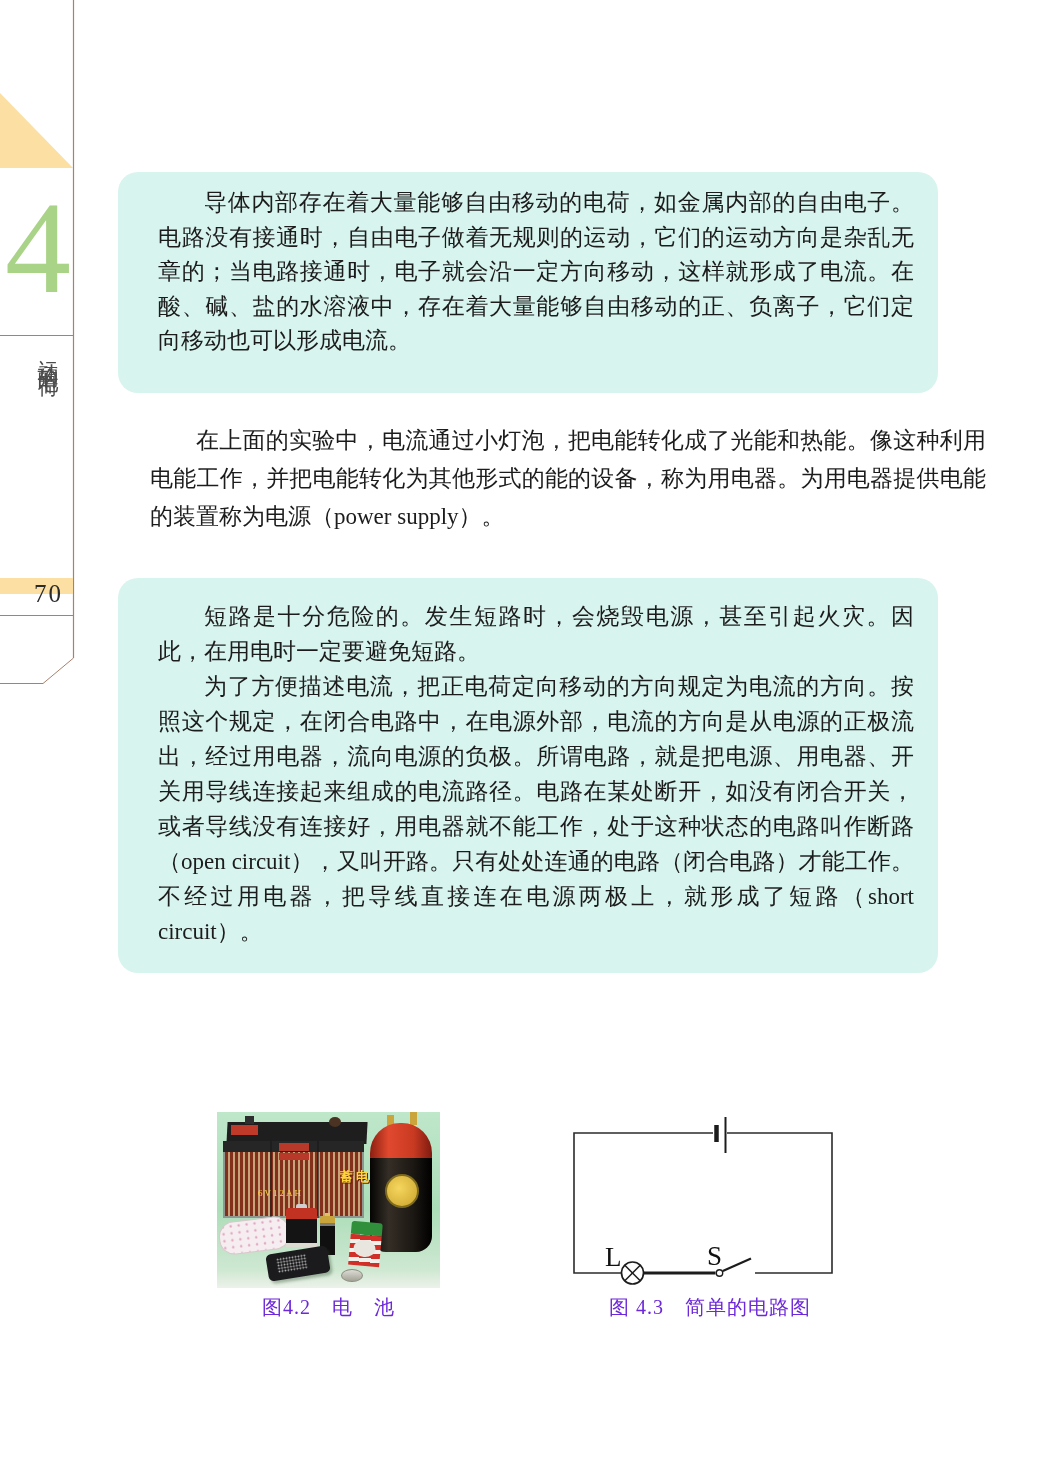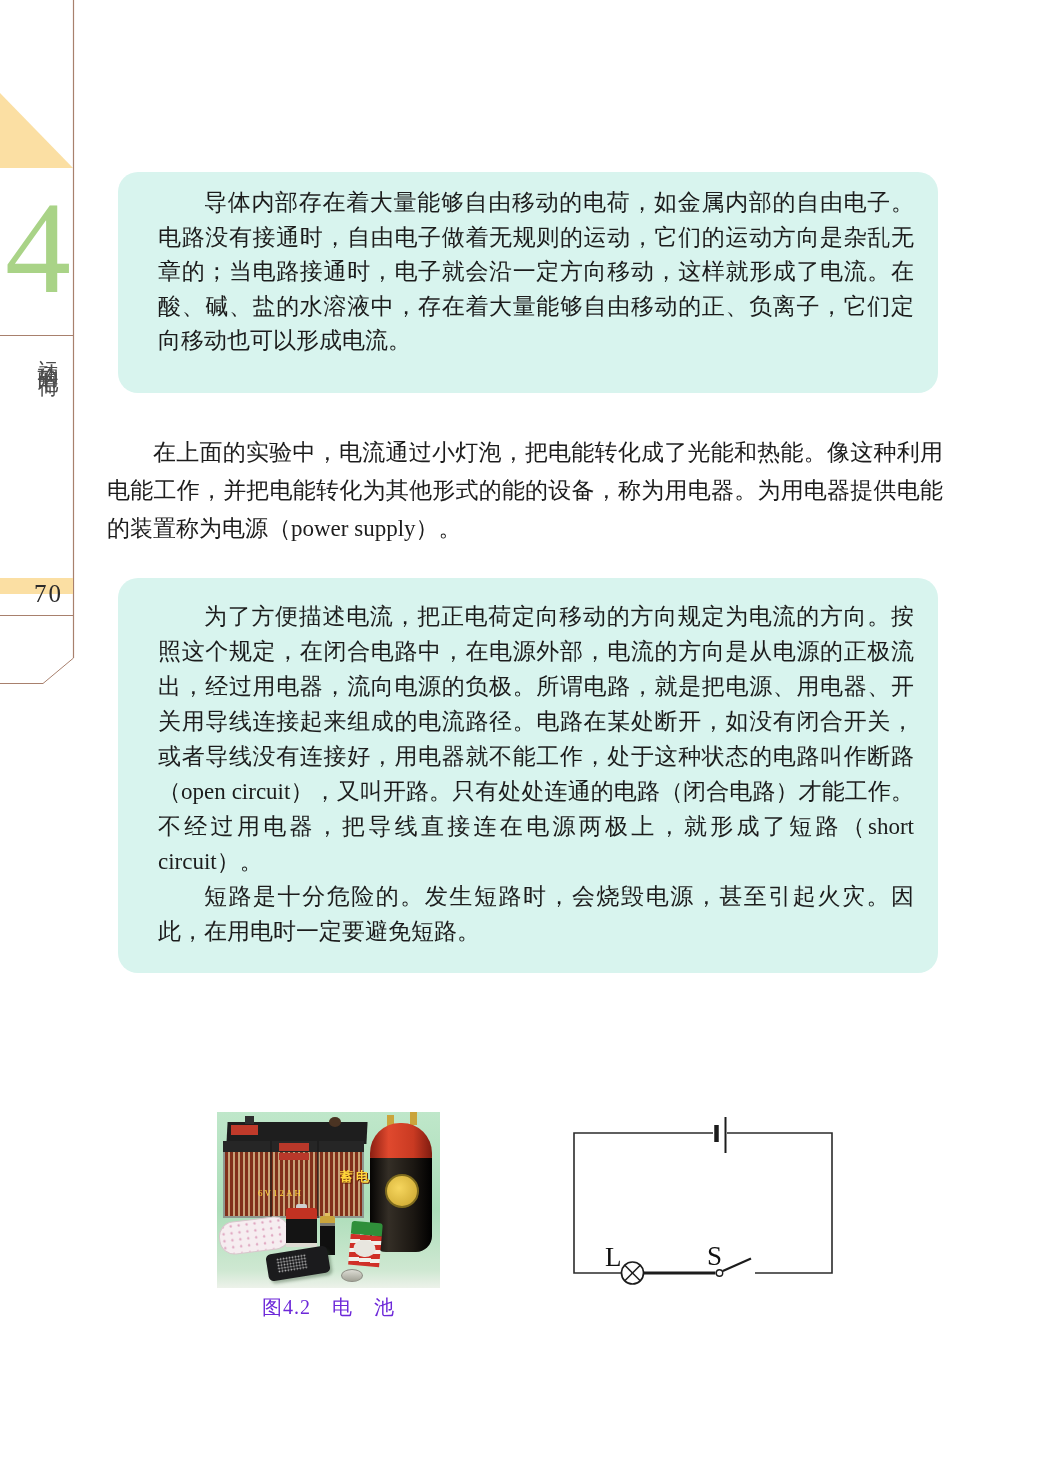--- a/index.html
+++ b/index.html
@@ -28,21 +28,21 @@
     box-sizing:border-box;padding:14px 24px 0 40px;
   }
   .info-box p{margin:0;font-size:23px;line-height:34.5px;text-align:justify;text-indent:2em;}
   #info-box-1{top:172px;height:221px;}
   #info-box-2{top:578px;height:395px;padding-top:21px;}
   #info-box-2 p{line-height:35px;}
   .body-para{
     position:absolute;left:107px;width:836px;margin:0;
     font-size:23px;line-height:38px;text-align:justify;text-indent:2em;
   }
-  #para-power{top:434px;}
+  #para-power{top:422px;margin-left:43px;}
   #para-daily{top:1010px;}
   
   #figure-battery{position:absolute;left:217px;top:1112px;width:223px;height:176px;overflow:hidden;
     background:linear-gradient(180deg,#bfe7ca 0%,#abddb8 55%,#cfe8d2 90%,#edf2ea 100%);}
   .ph{position:absolute;}
   .la-lid{left:10px;top:10px;width:140px;height:22px;background:#1e1e1e;transform:skewX(-3deg);}
   .la-chip{left:14px;top:13px;width:27px;height:10px;background:#c03a2a;}
   .la-term1{left:28px;top:4px;width:9px;height:8px;background:#2e2e2e;}
   .la-term2{left:112px;top:5px;width:12px;height:10px;background:#4a3322;border-radius:50%;}
   .la-body{left:6px;top:29px;width:141px;height:77px;box-sizing:border-box;
@@ -110,22 +110,22 @@
   <div class="page-number-band"></div>
   <div class="page-number">70</div>
 
   <div id="info-box-1" class="info-box">
     <p>导体内部存在着大量能够自由移动的电荷，如金属内部的自由电子。电路没有接通时，自由电子做着无规则的运动，它们的运动方向是杂乱无章的；当电路接通时，电子就会沿一定方向移动，这样就形成了电流。在酸、碱、盐的水溶液中，存在着大量能够自由移动的正、负离子，它们定向移动也可以形成电流。</p>
   </div>
 
   <p id="para-power" class="body-para">在上面的实验中，电流通过小灯泡，把电能转化成了光能和热能。像这种利用电能工作，并把电能转化为其他形式的能的设备，称为用电器。为用电器提供电能的装置称为电源（power supply）。</p>
 
   <div id="info-box-2" class="info-box">
+    <p>短路是十分危险的。发生短路时，会烧毁电源，甚至引起火灾。因此，在用电时一定要避免短路。</p>
     <p>为了方便描述电流，把正电荷定向移动的方向规定为电流的方向。按照这个规定，在闭合电路中，在电源外部，电流的方向是从电源的正极流出，经过用电器，流向电源的负极。所谓电路，就是把电源、用电器、开关用导线连接起来组成的电流路径。电路在某处断开，如没有闭合开关，或者导线没有连接好，用电器就不能工作，处于这种状态的电路叫作断路（open circuit），又叫开路。只有处处连通的电路（闭合电路）才能工作。不经过用电器，把导线直接连在电源两极上，就形成了短路（short circuit）。</p>
-    <p>短路是十分危险的。发生短路时，会烧毁电源，甚至引起火灾。因此，在用电时一定要避免短路。</p>
   </div>
 
 
   <div id="figure-battery">
     <div class="ph la-lid"></div>
     <div class="ph la-chip"></div>
     <div class="ph la-term1"></div>
     <div class="ph la-term2"></div>
     <div class="ph la-body"></div>
     <div class="ph la-band"></div>
@@ -167,14 +167,15 @@
     <line x1="165.5" y1="17" x2="165.5" y2="53" stroke="#1c1c1c" stroke-width="2"></line>
     <circle cx="72.5" cy="173" r="11" fill="#ffffff" stroke="#1c1c1c" stroke-width="1.7"></circle>
     <line x1="64.8" y1="165.3" x2="80.2" y2="180.7" stroke="#1c1c1c" stroke-width="1.5"></line>
     <line x1="80.2" y1="165.3" x2="64.8" y2="180.7" stroke="#1c1c1c" stroke-width="1.5"></line>
     <line x1="84" y1="173" x2="155.5" y2="173" stroke="#1c1c1c" stroke-width="3"></line>
     <circle cx="159.5" cy="173" r="3.2" fill="#ffffff" stroke="#1c1c1c" stroke-width="1.4"></circle>
     <line x1="162.8" y1="171" x2="191" y2="158.5" stroke="#1c1c1c" stroke-width="2.2"></line>
     <text x="45" y="166" font-family="Liberation Serif, DejaVu Serif, serif" font-size="27" fill="#111">L</text>
     <text x="147" y="165" font-family="Liberation Serif, DejaVu Serif, serif" font-size="27" fill="#111">S</text>
   </svg>
+  <div id="caption-circuit" class="figure-caption">图 4.3　简单的电路图</div>
 
 </div>
 
 </body></html>

